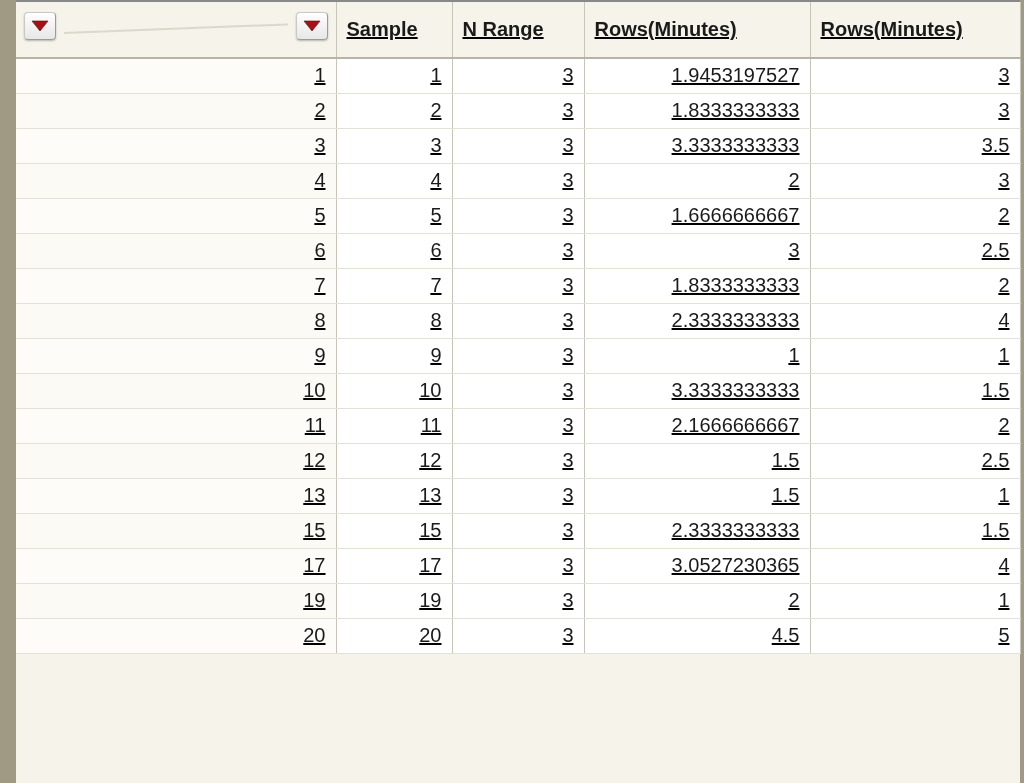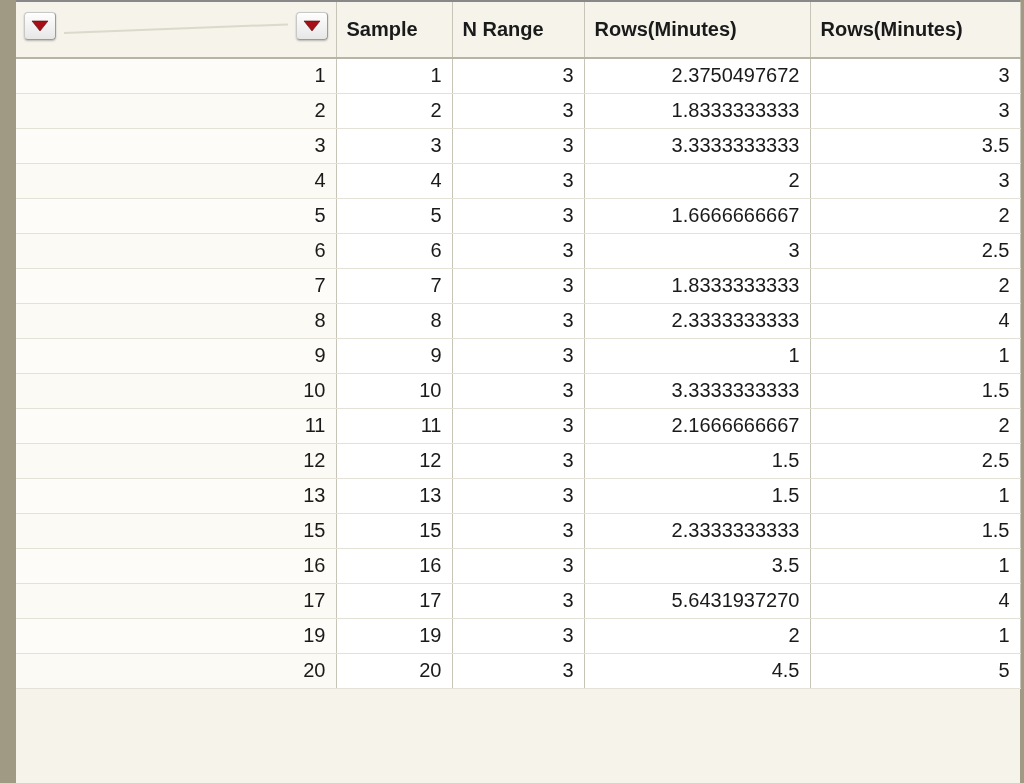--- a/index.html
+++ b/index.html
@@ -18,20 +18,21 @@
   .pane {
     position: absolute;
     left: 16px; top: 0; right: 4px; bottom: 0;
     background: #f5f3ea;
     border-top: 2px solid #888;
   }
   table.grid {
     width: 100%;
     border-collapse: collapse;
     table-layout: fixed;
+    text-decoration: underline;
   }
   table.grid th, table.grid td {
     border-right: 1px solid #c7c4b8;
     border-bottom: 1px solid #e4e1d6;
     height: 35px;
     padding: 0 10px;
     font-size: 20px;
     color: #1a1a1a;
   }
   table.grid thead th {
@@ -138,21 +139,21 @@
           <th class="col-header-left">N Range</th>
           <th class="col-header-left">Rows(Minutes)</th>
           <th class="col-header-left">Rows(Minutes)</th>
         </tr>
       </thead>
       <tbody id="tbody">
           <tr>
             <td class="rownum-cell">1</td>
             <td>1</td>
             <td>3</td>
-            <td>2.3750497672</td>
+            <td>1.9453197527</td>
             <td>3</td>
           </tr>
           <tr>
             <td class="rownum-cell">2</td>
             <td>2</td>
             <td>3</td>
             <td>1.8333333333</td>
             <td>3</td>
           </tr>
           <tr>
@@ -233,31 +234,24 @@
             <td>1</td>
           </tr>
           <tr>
             <td class="rownum-cell">15</td>
             <td>15</td>
             <td>3</td>
             <td>2.3333333333</td>
             <td>1.5</td>
           </tr>
           <tr>
-            <td class="rownum-cell">16</td>
-            <td>16</td>
-            <td>3</td>
-            <td>3.5</td>
-            <td>1</td>
-          </tr>
-          <tr>
             <td class="rownum-cell">17</td>
             <td>17</td>
             <td>3</td>
-            <td>5.6431937270</td>
+            <td>3.0527230365</td>
             <td>4</td>
           </tr>
           <tr>
             <td class="rownum-cell">19</td>
             <td>19</td>
             <td>3</td>
             <td>2</td>
             <td>1</td>
           </tr>
           <tr>

